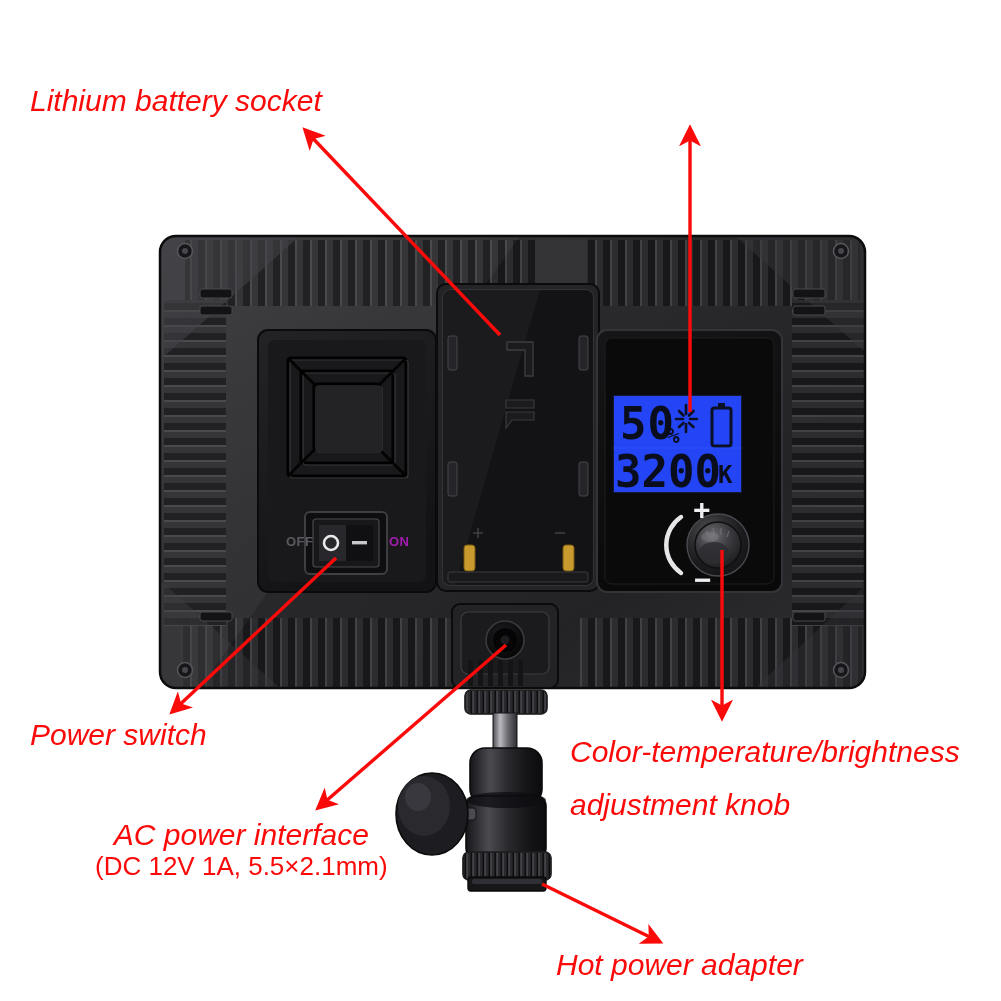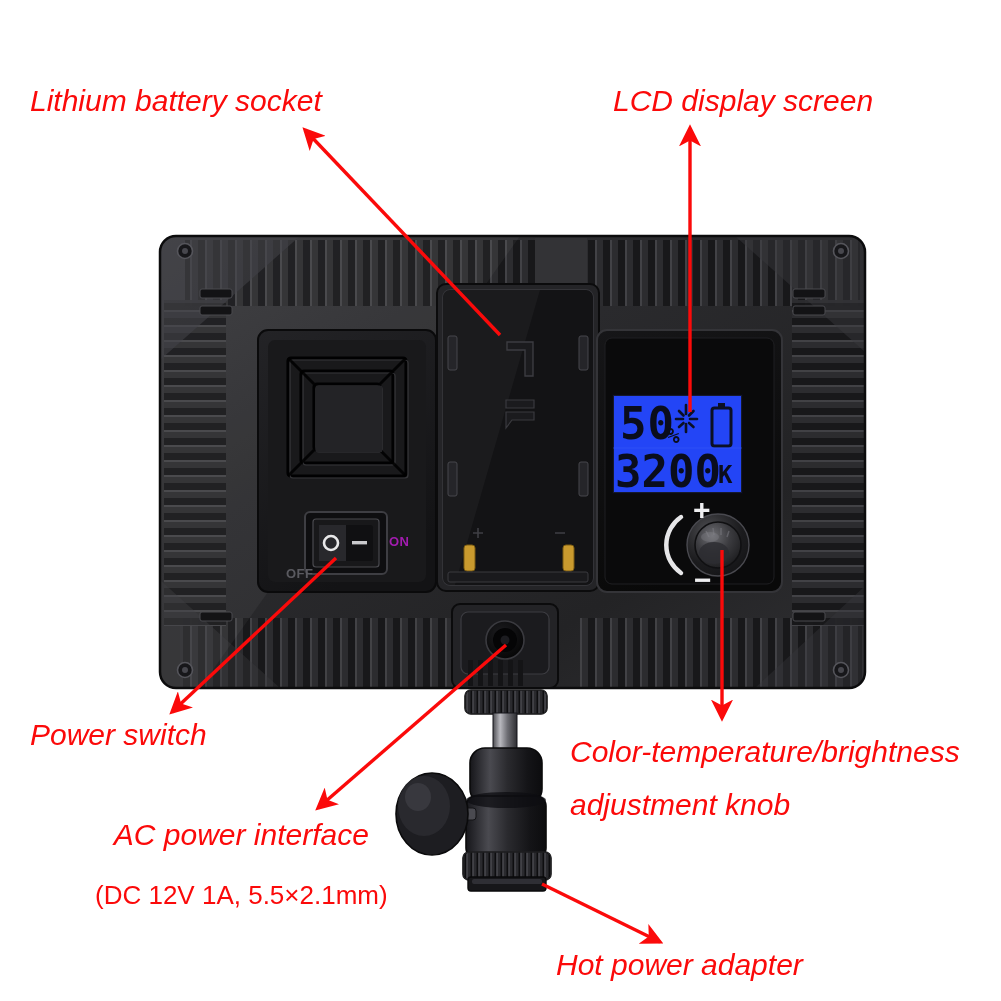--- a/index.html
+++ b/index.html
@@ -2,21 +2,21 @@
 <html><head>
 <meta charset="utf-8">
 <style>
   html,body{margin:0;padding:0;background:#fff;}
   body{width:1001px;height:1001px;position:relative;overflow:hidden;
        font-family:"Liberation Sans",sans-serif;}
   #stage{position:absolute;inset:0;width:1001px;height:1001px;}
   svg.layer{position:absolute;left:0;top:0;width:1001px;height:1001px;}
   .lbl{position:absolute;color:#fb0a0a;white-space:nowrap;line-height:1.12;}
   .lbl-l{font-size:30px;font-style:italic;}
-  .lbl-s{font-size:26px;margin-top:29px;}
+  .lbl-s{font-size:26px;}
   .lcd-txt{position:absolute;color:#0a0d1c;font-family:"DejaVu Sans Mono",monospace;}
 </style>
 </head>
 <body>
 
 <div id="stage">
 
   <svg class="layer" viewBox="0 0 1001 1001">
     <defs>
       <linearGradient id="bodyGrad" x1="0" y1="0" x2="1" y2="1">
@@ -284,21 +284,21 @@
   </svg>
 
   <div>
     <div class="lcd-txt" style="left:620px;top:398px;font-size:44px;font-weight:bold;letter-spacing:1px;text-align:center;">50</div>
     <div class="lcd-txt" style="left:667px;top:424px;font-size:21px;font-weight:bold;">%</div>
     <div class="lcd-txt" style="left:615px;top:446px;font-size:44px;font-weight:bold;letter-spacing:0px;">3200</div>
     <div class="lcd-txt" style="left:718px;top:461px;font-size:24px;font-weight:bold;">K</div>
   </div>
 
   <div>
-    <div style="position:absolute;left:286px;top:534px;color:#5a5a60;font-size:13px;font-weight:bold;letter-spacing:0.5px;margin-top:32px;">OFF</div>
+    <div style="position:absolute;left:286px;top:534px;color:#5a5a60;font-size:13px;font-weight:bold;letter-spacing:0.5px;">OFF</div>
     <div style="position:absolute;left:389px;top:534px;color:#a21caf;font-size:13px;font-weight:bold;letter-spacing:0.5px;">ON</div>
   </div>
   <div>
     <div style="position:absolute;left:693px;top:495px;color:#efeff1;font-size:30px;font-weight:bold;line-height:1;">+</div>
     <div style="position:absolute;left:694px;top:565px;color:#efeff1;font-size:30px;font-weight:bold;line-height:1;">−</div>
   </div>
 
   <svg class="layer" viewBox="0 0 1001 1001">
     <defs>
       <marker id="ah" viewBox="0 0 12 12" refX="10" refY="6" markerWidth="6.5" markerHeight="6.5" orient="auto-start-reverse">
@@ -312,23 +312,20 @@
       <line x1="318" y1="808" x2="506" y2="645"></line>
       <line x1="722" y1="718" x2="722" y2="550"></line>
       <line x1="660" y1="942" x2="542" y2="884"></line>
     </g>
   </svg>
 
   <div class="lbl lbl-l" style="left:30px;top:84px;">
     <span>Lithium battery socket</span>
   </div>
 
-  <div class="lbl lbl-l" style="left:613px;top:84px;">
-    <span>LCD display screen</span>
-  </div>
 
   <div class="lbl lbl-l" style="left:30px;top:718px;">
     <span>Power switch</span>
   </div>
 
   <div class="lbl" style="left:95px;top:818px;text-align:center;">
     <div class="lbl-l">AC power interface</div>
     <div class="lbl-s">(DC 12V 1A, 5.5×2.1mm)</div>
   </div>
 

